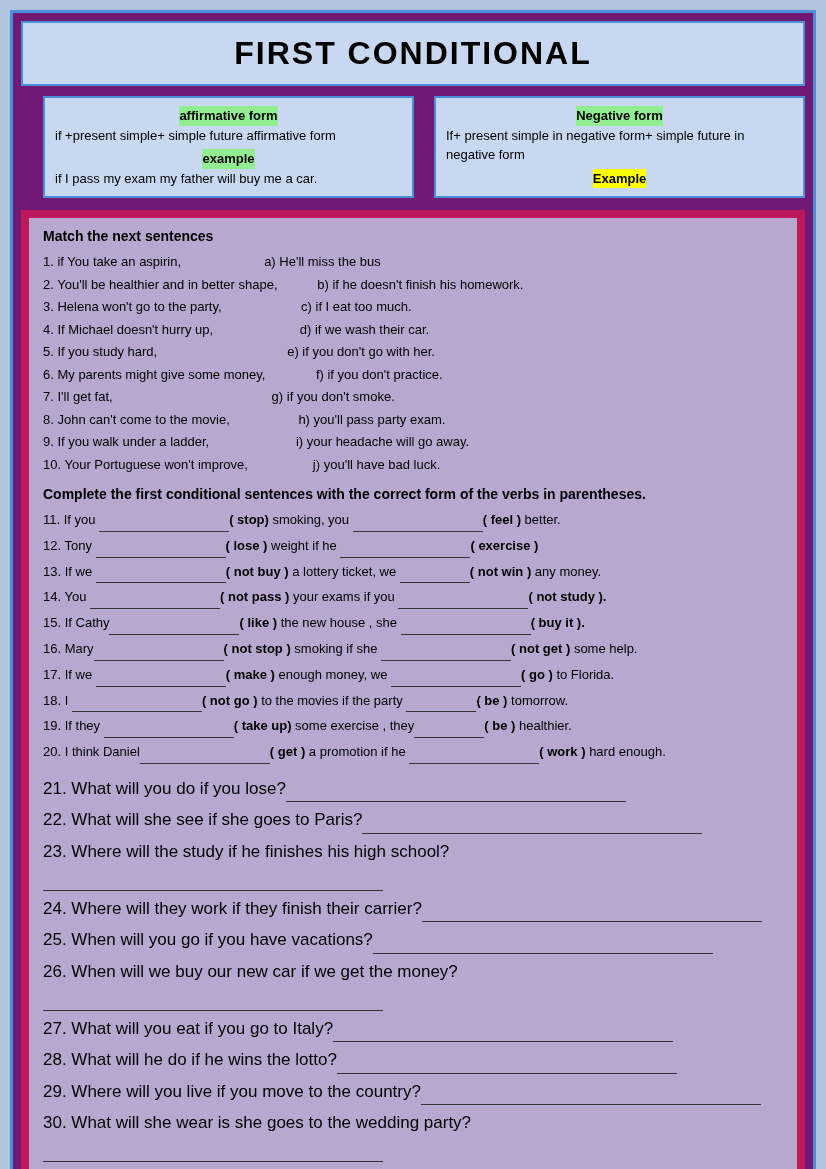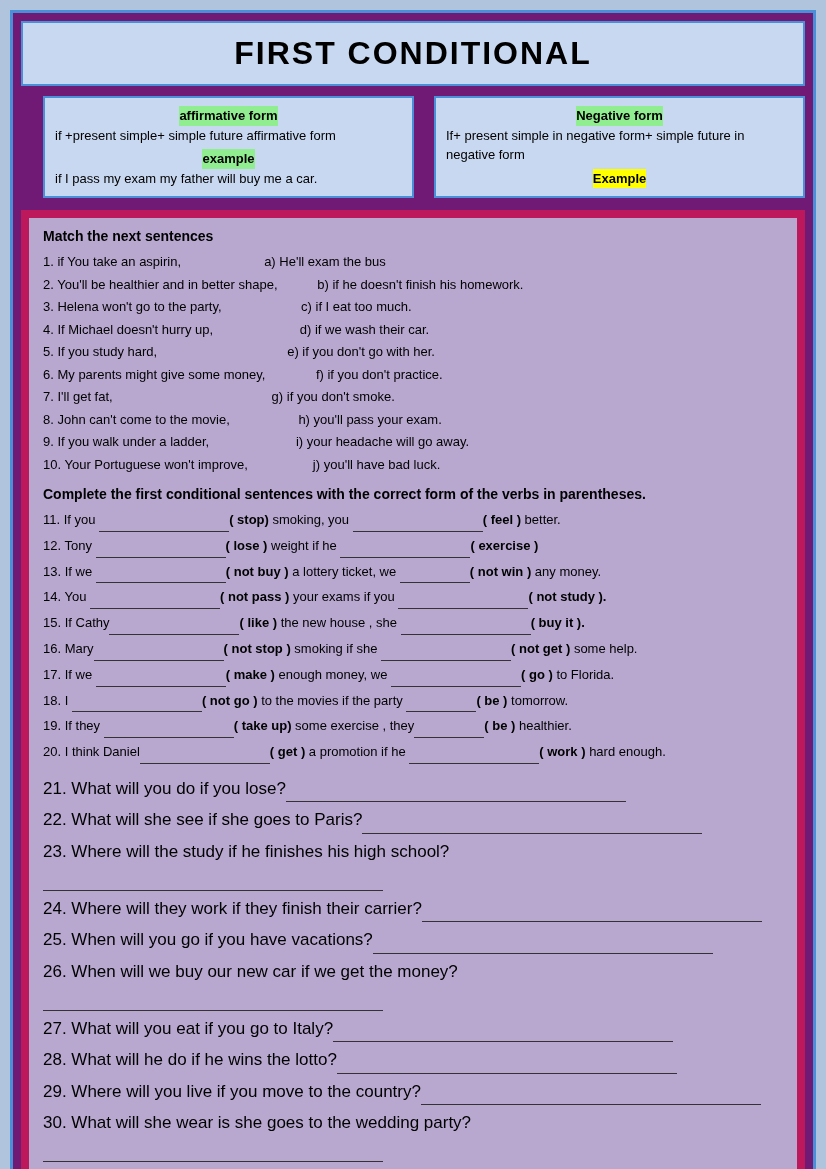--- a/index.html
+++ b/index.html
@@ -151,28 +151,28 @@
       <div class="center" style="margin-top:4px;">
         <span class="highlight-yellow">Example</span>
       </div>
     </div>
   </div>
 
   <div class="main-content">
 
     <div class="section-title-bold">Match the next sentences</div>
     <ul class="sentence-list">
-      <li><span>1.  if You take an aspirin,</span>&nbsp;&nbsp;&nbsp;&nbsp;&nbsp;&nbsp;&nbsp;&nbsp;&nbsp;&nbsp;&nbsp;&nbsp;&nbsp;&nbsp;&nbsp;&nbsp;&nbsp;&nbsp;&nbsp;&nbsp;&nbsp;&nbsp;&nbsp;<span>a) He'll exam the bus</span></li>
+      <li><span>1.  if You take an aspirin,</span>&nbsp;&nbsp;&nbsp;&nbsp;&nbsp;&nbsp;&nbsp;&nbsp;&nbsp;&nbsp;&nbsp;&nbsp;&nbsp;&nbsp;&nbsp;&nbsp;&nbsp;&nbsp;&nbsp;&nbsp;&nbsp;&nbsp;&nbsp;<span>a) He'll miss the bus</span></li>
       <li><span>2.  You'll be healthier and in better shape,&nbsp;&nbsp;&nbsp;&nbsp;&nbsp;&nbsp;&nbsp;&nbsp;&nbsp;&nbsp;&nbsp;</span><span>b) if he doesn't  finish his homework.</span></li>
       <li><span>3.  Helena won't go to the party,&nbsp;&nbsp;&nbsp;&nbsp;&nbsp;&nbsp;&nbsp;&nbsp;&nbsp;&nbsp;&nbsp;&nbsp;&nbsp;&nbsp;&nbsp;&nbsp;&nbsp;&nbsp;&nbsp;&nbsp;&nbsp;&nbsp;</span><span>c) if I eat too much.</span></li>
       <li><span>4.  If Michael doesn't hurry up,&nbsp;&nbsp;&nbsp;&nbsp;&nbsp;&nbsp;&nbsp;&nbsp;&nbsp;&nbsp;&nbsp;&nbsp;&nbsp;&nbsp;&nbsp;&nbsp;&nbsp;&nbsp;&nbsp;&nbsp;&nbsp;&nbsp;&nbsp;&nbsp;</span><span>d) if we wash their car.</span></li>
       <li><span>5.  If you study hard,&nbsp;&nbsp;&nbsp;&nbsp;&nbsp;&nbsp;&nbsp;&nbsp;&nbsp;&nbsp;&nbsp;&nbsp;&nbsp;&nbsp;&nbsp;&nbsp;&nbsp;&nbsp;&nbsp;&nbsp;&nbsp;&nbsp;&nbsp;&nbsp;&nbsp;&nbsp;&nbsp;&nbsp;&nbsp;&nbsp;&nbsp;&nbsp;&nbsp;&nbsp;&nbsp;&nbsp;</span><span>e) if you don't go with her.</span></li>
       <li><span>6.  My parents might give some money,&nbsp;&nbsp;&nbsp;&nbsp;&nbsp;&nbsp;&nbsp;&nbsp;&nbsp;&nbsp;&nbsp;&nbsp;&nbsp;&nbsp;</span><span>f) if you don't practice.</span></li>
       <li><span>7.  I'll get fat,&nbsp;&nbsp;&nbsp;&nbsp;&nbsp;&nbsp;&nbsp;&nbsp;&nbsp;&nbsp;&nbsp;&nbsp;&nbsp;&nbsp;&nbsp;&nbsp;&nbsp;&nbsp;&nbsp;&nbsp;&nbsp;&nbsp;&nbsp;&nbsp;&nbsp;&nbsp;&nbsp;&nbsp;&nbsp;&nbsp;&nbsp;&nbsp;&nbsp;&nbsp;&nbsp;&nbsp;&nbsp;&nbsp;&nbsp;&nbsp;&nbsp;&nbsp;&nbsp;&nbsp;</span><span>g) if you don't smoke.</span></li>
-      <li><span>8.  John can't come to the movie,&nbsp;&nbsp;&nbsp;&nbsp;&nbsp;&nbsp;&nbsp;&nbsp;&nbsp;&nbsp;&nbsp;&nbsp;&nbsp;&nbsp;&nbsp;&nbsp;&nbsp;&nbsp;&nbsp;</span><span>h) you'll pass your exam.</span></li>
+      <li><span>8.  John can't come to the movie,&nbsp;&nbsp;&nbsp;&nbsp;&nbsp;&nbsp;&nbsp;&nbsp;&nbsp;&nbsp;&nbsp;&nbsp;&nbsp;&nbsp;&nbsp;&nbsp;&nbsp;&nbsp;&nbsp;</span><span>h) you'll pass party exam.</span></li>
       <li><span>9.  If you walk under a ladder,&nbsp;&nbsp;&nbsp;&nbsp;&nbsp;&nbsp;&nbsp;&nbsp;&nbsp;&nbsp;&nbsp;&nbsp;&nbsp;&nbsp;&nbsp;&nbsp;&nbsp;&nbsp;&nbsp;&nbsp;&nbsp;&nbsp;&nbsp;&nbsp;</span><span>i) your headache will go away.</span></li>
       <li><span>10. Your Portuguese won't improve,&nbsp;&nbsp;&nbsp;&nbsp;&nbsp;&nbsp;&nbsp;&nbsp;&nbsp;&nbsp;&nbsp;&nbsp;&nbsp;&nbsp;&nbsp;&nbsp;&nbsp;&nbsp;</span><span>j) you'll have bad luck.</span></li>
     </ul>
 
     <div class="section-title-bold section-divider">Complete the first conditional sentences with the correct form of the verbs in parentheses.</div>
     <ul class="exercise-list">
       <li>11. If you <span class="blank-md">&nbsp;</span><span class="bold-word">( stop)</span> smoking, you <span class="blank-md">&nbsp;</span><span class="bold-word">( feel )</span> better.</li>
       <li>12. Tony <span class="blank-md">&nbsp;</span><span class="bold-word">( lose )</span> weight if he <span class="blank-md">&nbsp;</span><span class="bold-word">( exercise )</span></li>
       <li>13. If we <span class="blank-md">&nbsp;</span><span class="bold-word">( not buy )</span> a lottery ticket, we <span class="blank-sm">&nbsp;</span><span class="bold-word">( not win )</span> any money.</li>
       <li>14. You <span class="blank-md">&nbsp;</span><span class="bold-word">( not pass )</span> your exams if you <span class="blank-md">&nbsp;</span><span class="bold-word">( not study ).</span></li>

